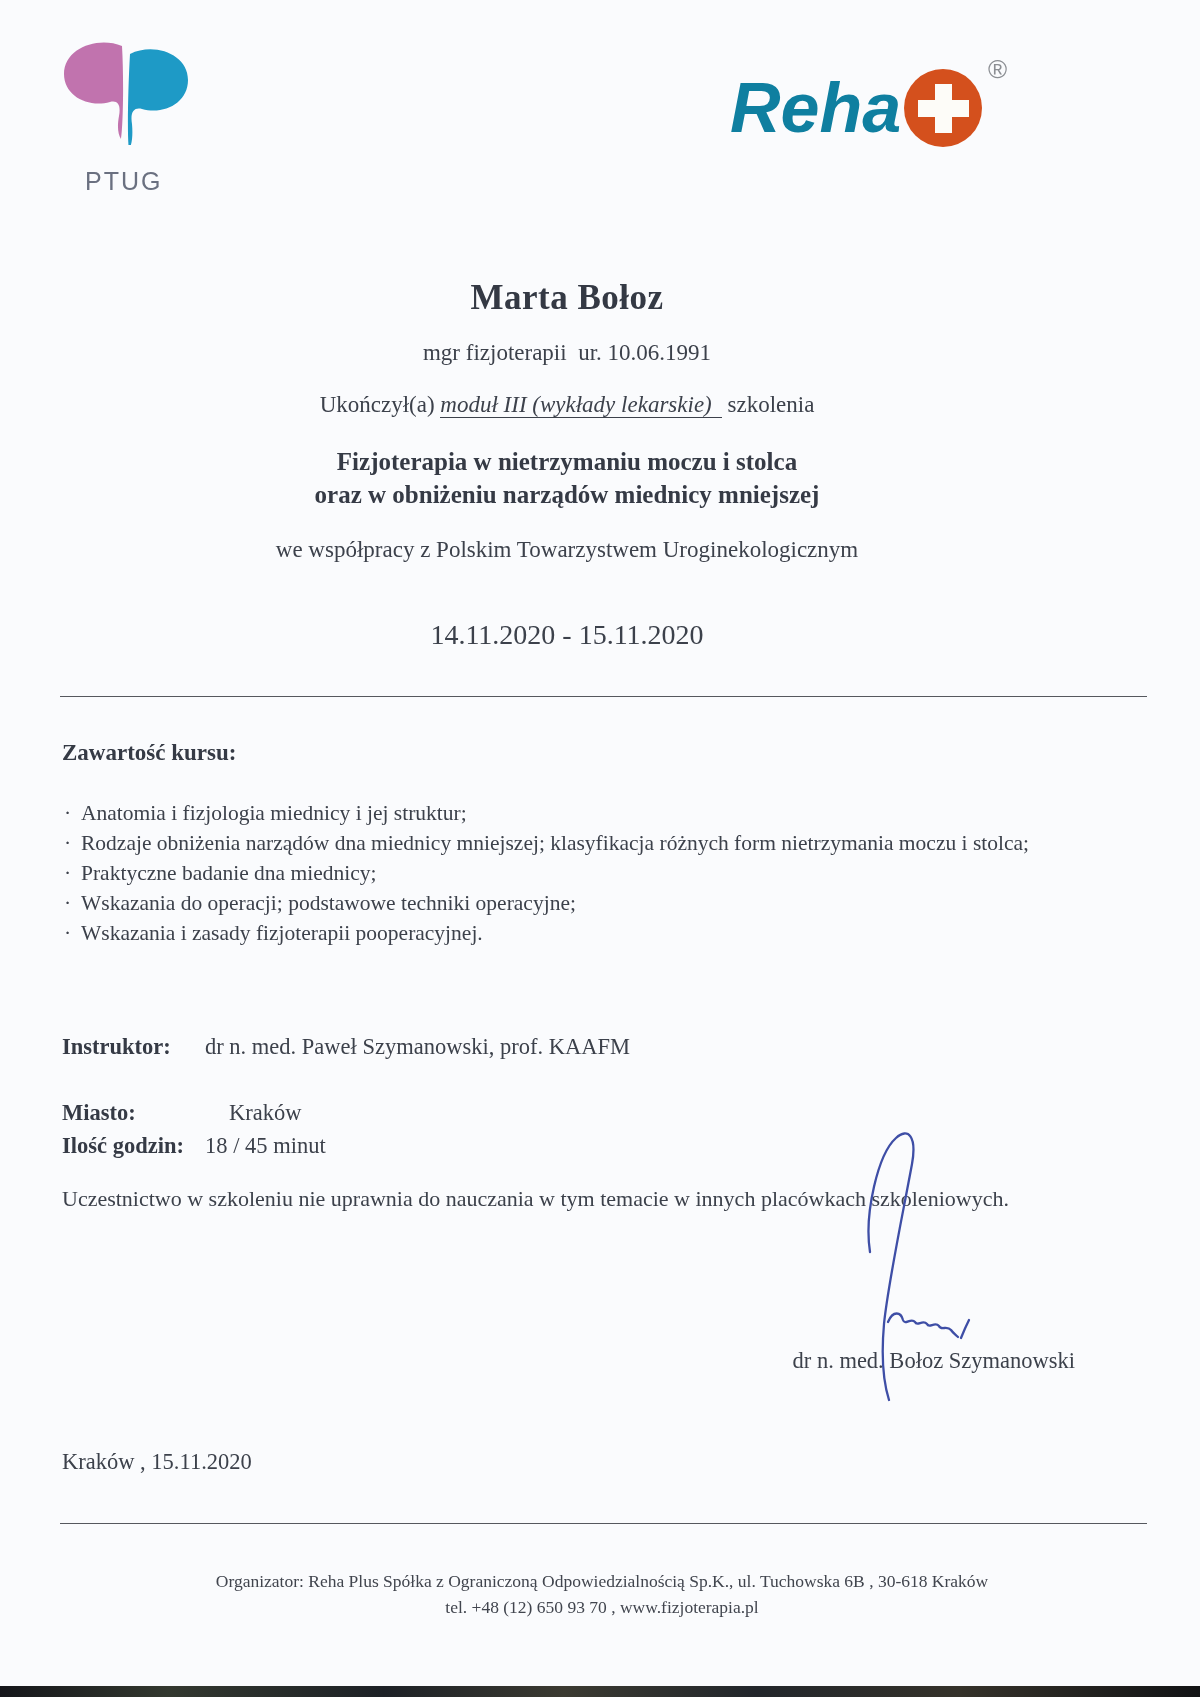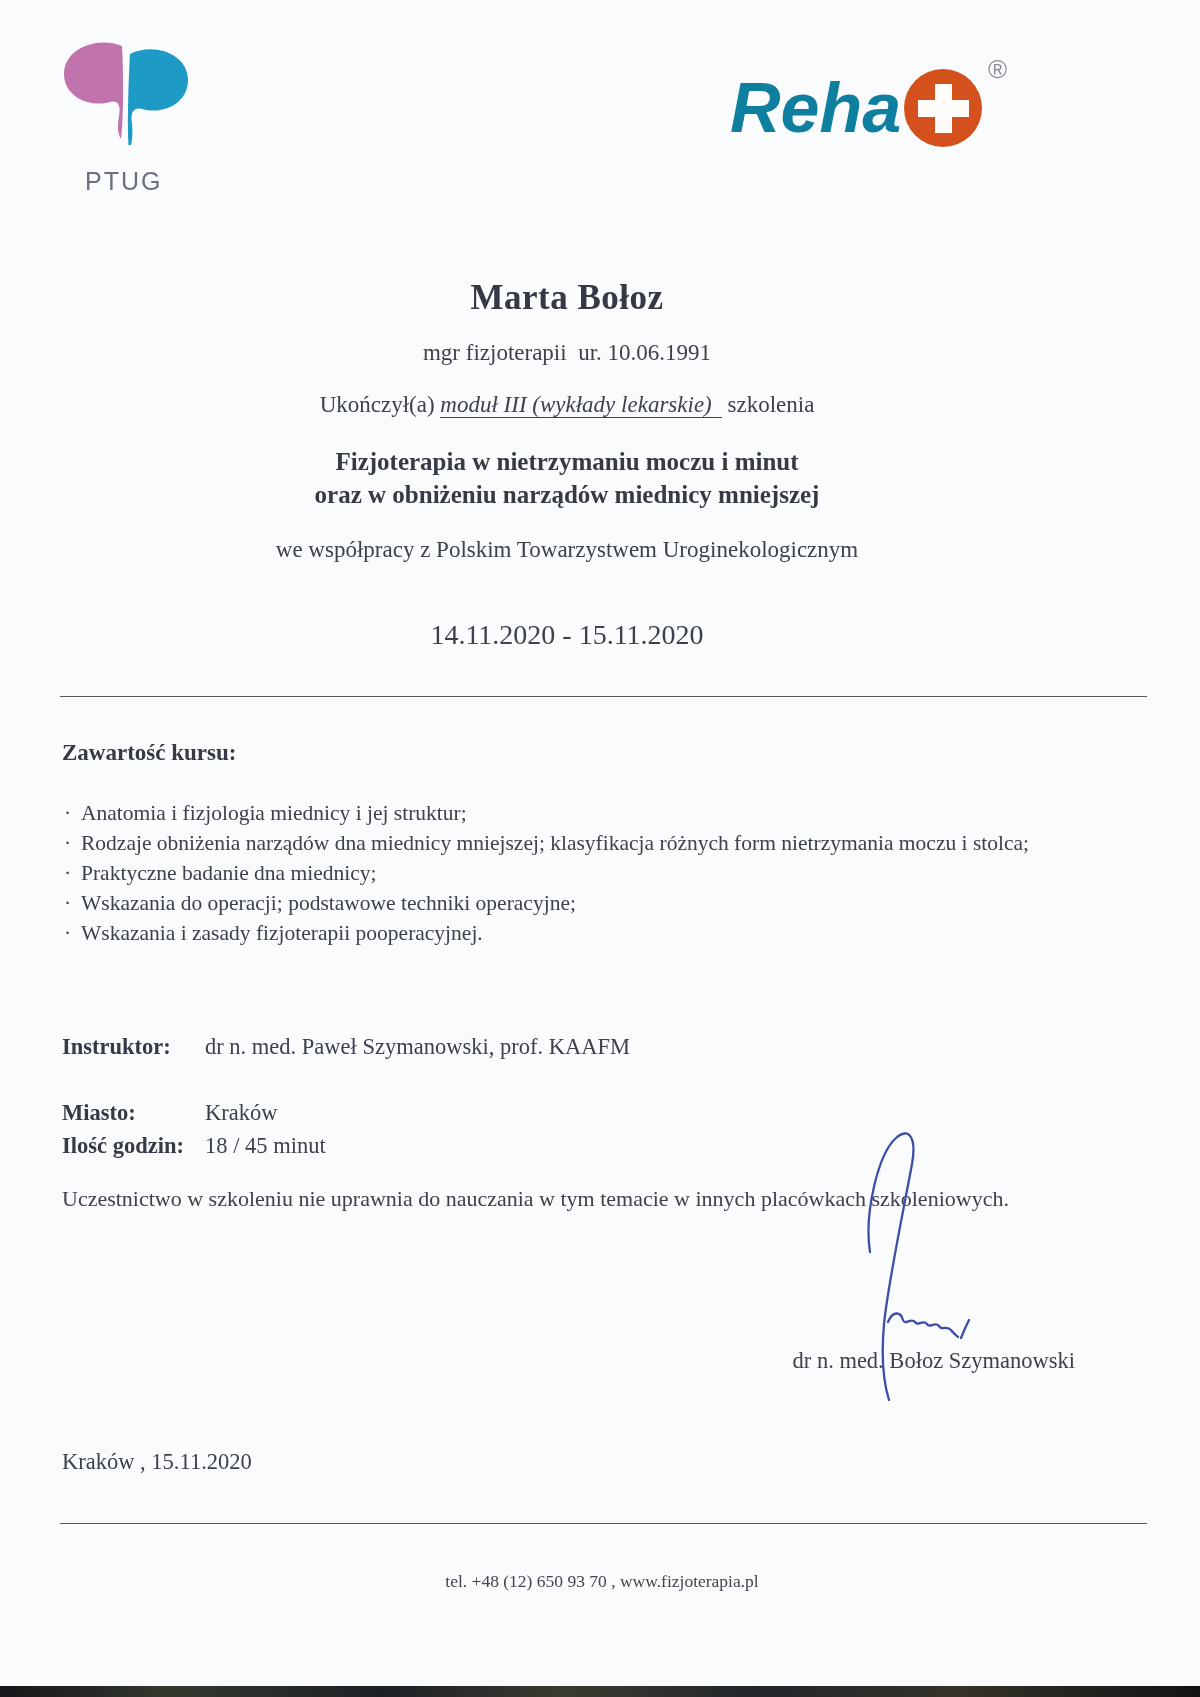--- a/index.html
+++ b/index.html
@@ -36,21 +36,21 @@
 
   .content-heading { left:62px; top:740px; font-size:23px; font-weight:bold; color:#353a45; }
 
   .bullet-list { left:62px; top:798px; width:1092px; list-style:none; margin:0; padding:0; font-size:21.5px; }
   .bullet-list li { position:relative; padding-left:19px; line-height:30px; }
   .bullet-list li::before { content:"·"; position:absolute; left:2px; top:0; line-height:30px; }
 
   .detail-row { left:62px; font-size:22.5px; display:flex; }
   .detail-row .lbl { width:143px; font-weight:bold; color:#353a45; flex:0 0 auto; }
   .row-instructor { top:1034px; }
-  .row-city { top:1100px; }
+  .row-city { top:1100px;gap:24px; }
   .row-hours { top:1133px; }
 
   .disclaimer { left:62px; top:1186px; font-size:22px; white-space:nowrap; }
 
   .signature-svg { left:838px; top:1126px; }
   .signatory { top:1348px; right:125px; left:auto; font-size:22.5px; text-align:right; }
 
   .place-date { left:62px; top:1449px; font-size:22.5px; }
 
   .footer { left:62px; top:1568px; width:1080px; text-align:center;
@@ -79,21 +79,21 @@
       <text x="4" y="82" font-family="Liberation Sans, DejaVu Sans, sans-serif" font-size="70" font-weight="bold" font-style="italic" fill="#0f7fa0">Reha</text>
       <text x="262" y="28" font-family="Liberation Sans, DejaVu Sans, sans-serif" font-size="26" fill="#8b8e93">®</text>
     </svg>
   </div>
 
   <div class="abs hline recipient-name">Marta Bołoz</div>
   <div class="abs hline recipient-details">mgr fizjoterapii  ur. 10.06.1991</div>
 
   <div class="abs hline completion-line"><span>Ukończył(a) </span><span class="completed-module">moduł III (wykłady lekarskie)</span><span> szkolenia</span></div>
 
-  <div class="abs hline course-title1">Fizjoterapia w nietrzymaniu moczu i minut</div>
+  <div class="abs hline course-title1">Fizjoterapia w nietrzymaniu moczu i stolca</div>
   <div class="abs hline cooperation">we współpracy z Polskim Towarzystwem Uroginekologicznym</div>
   <div class="abs hline course-title2">oraz w obniżeniu narządów miednicy mniejszej</div>
   <div class="abs hline course-dates">14.11.2020 - 15.11.2020</div>
 
   <hr class="abs rule rule-top">
 
   <div class="abs content-heading">Zawartość kursu:</div>
 
   <ul class="abs bullet-list">
 
@@ -127,17 +127,18 @@
     </g>
   </svg>
 
   <div class="abs signatory">dr n. med. Bołoz Szymanowski</div>
 
   <div class="abs place-date">Kraków , 15.11.2020</div>
 
   <hr class="abs rule rule-bottom">
 
   <div class="abs footer">
+    <div>Organizator: Reha Plus Spółka z Ograniczoną Odpowiedzialnością Sp.K., ul. Tuchowska 6B , 30-618 Kraków</div>
     <div>tel. +48 (12) 650 93 70 , www.fizjoterapia.pl</div>
   </div>
 
   <div class="abs scan-edge"></div>
 </div>
 
 </body></html>

